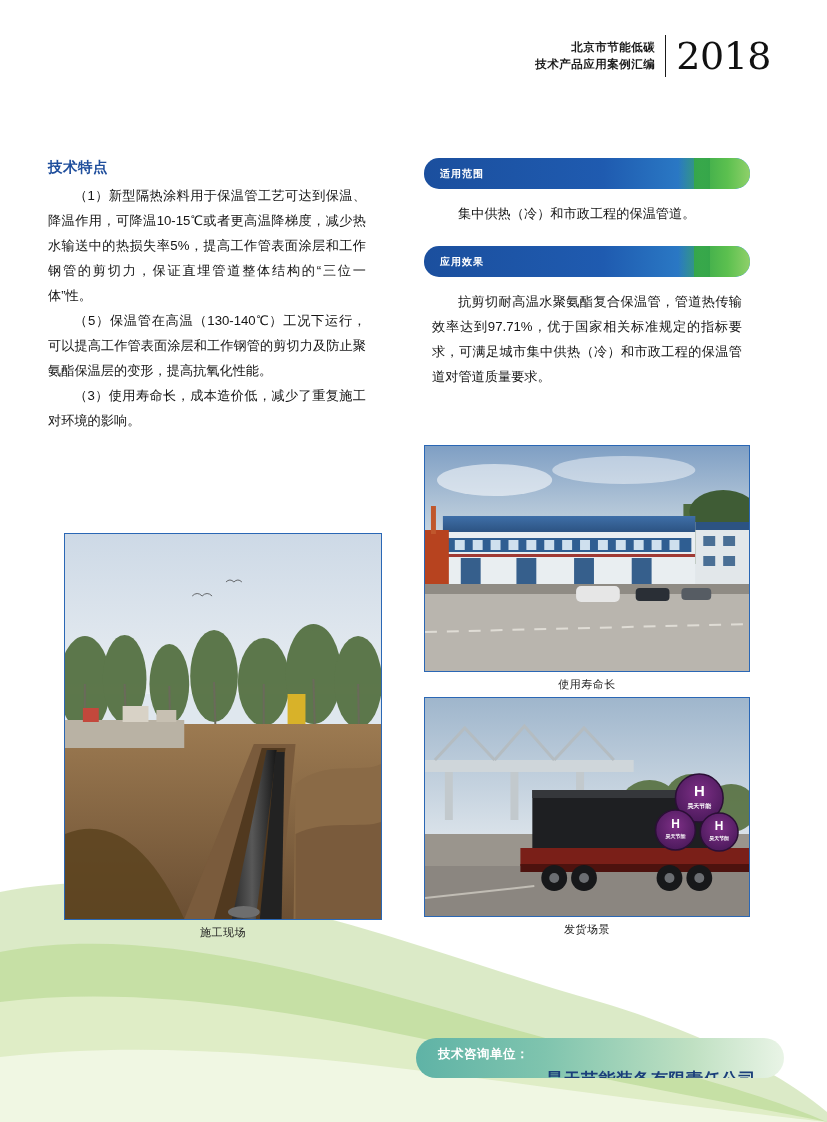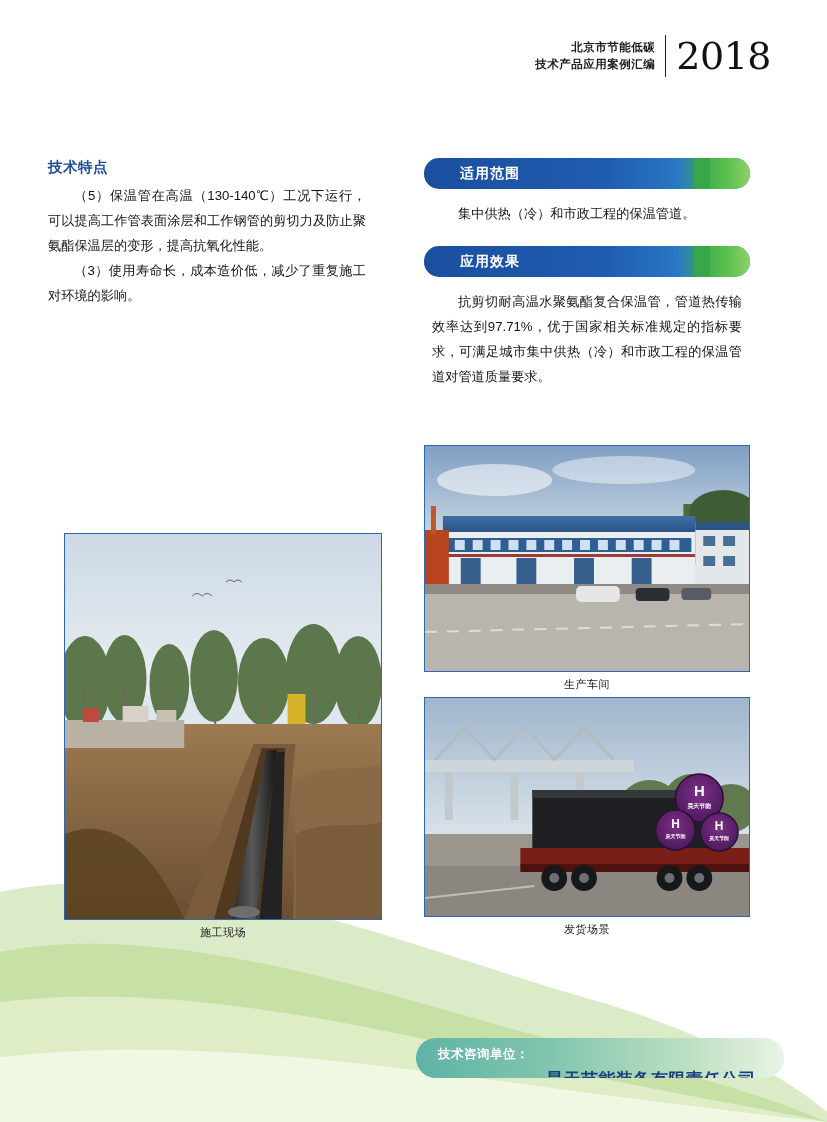--- a/index.html
+++ b/index.html
@@ -105,24 +105,24 @@
     height: 31px;
     margin-bottom: 12px;
     background: linear-gradient(to right, #1b4f9e 0%, #1f5bb0 55%, #2a78c4 78%, #3f9fd6 100%);
     border-radius: 15px 15px 15px 15px;
     display: flex;
     align-items: center;
     overflow: hidden;
   }
   .ribbon-label {
     color: #ffffff;
-    font-size: 14px;
+    font-size: 10px;
     font-weight: bold;
     letter-spacing: 1px;
-    padding-left: 36px;
+    padding-left: 16px;
     z-index: 2;
     text-align: right;
   }
   .ribbon-cap {
     position: absolute;
     right: 0;
     top: 0;
     width: 56px;
     height: 31px;
     background: linear-gradient(to right, #35a64a 0%, #5cc04f 60%, #8fd06a 100%);
@@ -235,20 +235,21 @@
       <div>北京市节能低碳</div>
       <div>技术产品应用案例汇编</div>
     </div>
     <div class="header-divider"></div>
     <div class="header-year">2018</div>
   </div>
 
   <div class="col-left">
     <h2 class="section-title">技术特点</h2>
     <div class="body-text">
+      <p>（1）新型隔热涂料用于保温管工艺可达到保温、降温作用，可降温10-15℃或者更高温降梯度，减少热水输送中的热损失率5%，提高工作管表面涂层和工作钢管的剪切力，保证直埋管道整体结构的“三位一体”性。</p>
       <p>（5）保温管在高温（130-140℃）工况下运行，可以提高工作管表面涂层和工作钢管的剪切力及防止聚氨酯保温层的变形，提高抗氧化性能。</p>
       <p>（3）使用寿命长，成本造价低，减少了重复施工对环境的影响。</p>
     </div>
   </div>
 
   <div class="col-right">
 
     <div class="ribbon">
       <span class="ribbon-label">适用范围</span>
       <span class="ribbon-cap"></span>
@@ -404,21 +405,21 @@
 
         <rect x="152" y="140" width="44" height="16" rx="5" fill="#e6e6e6"></rect>
         <rect x="212" y="142" width="34" height="13" rx="4" fill="#2a2f36"></rect>
         <rect x="258" y="142" width="30" height="12" rx="4" fill="#565c63"></rect>
 
         <g stroke="#e9e6df" stroke-width="2" stroke-dasharray="12 10" opacity="0.8">
           <line x1="0" y1="186" x2="326" y2="178"></line>
         </g>
       </svg>
     </div>
-    <div class="figure-caption">生产车间</div>
+    <div class="figure-caption">使用寿命长</div>
   </div>
 
   <div class="fig-r2">
     <div class="figure">
       <svg width="100%" height="100%" viewBox="0 0 326 218" preserveAspectRatio="none">
         <defs>
           <linearGradient id="skyC" x1="0" y1="0" x2="0" y2="1">
             <stop offset="0%" stop-color="#9fb6cc"></stop>
             <stop offset="100%" stop-color="#dfe6ec"></stop>
           </linearGradient>

